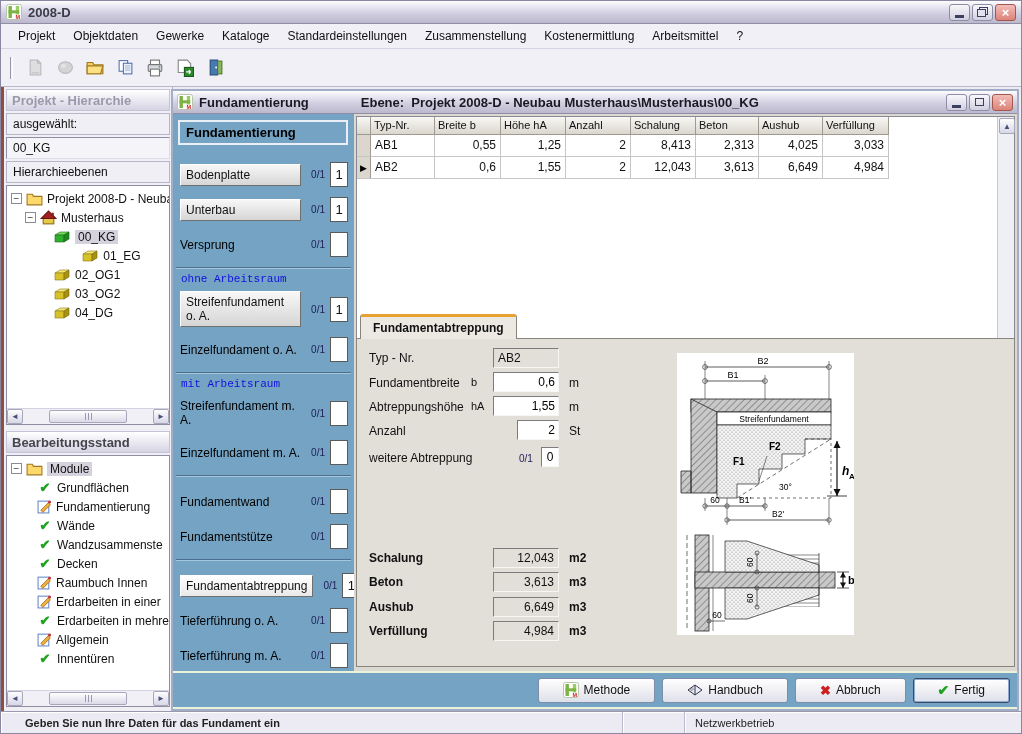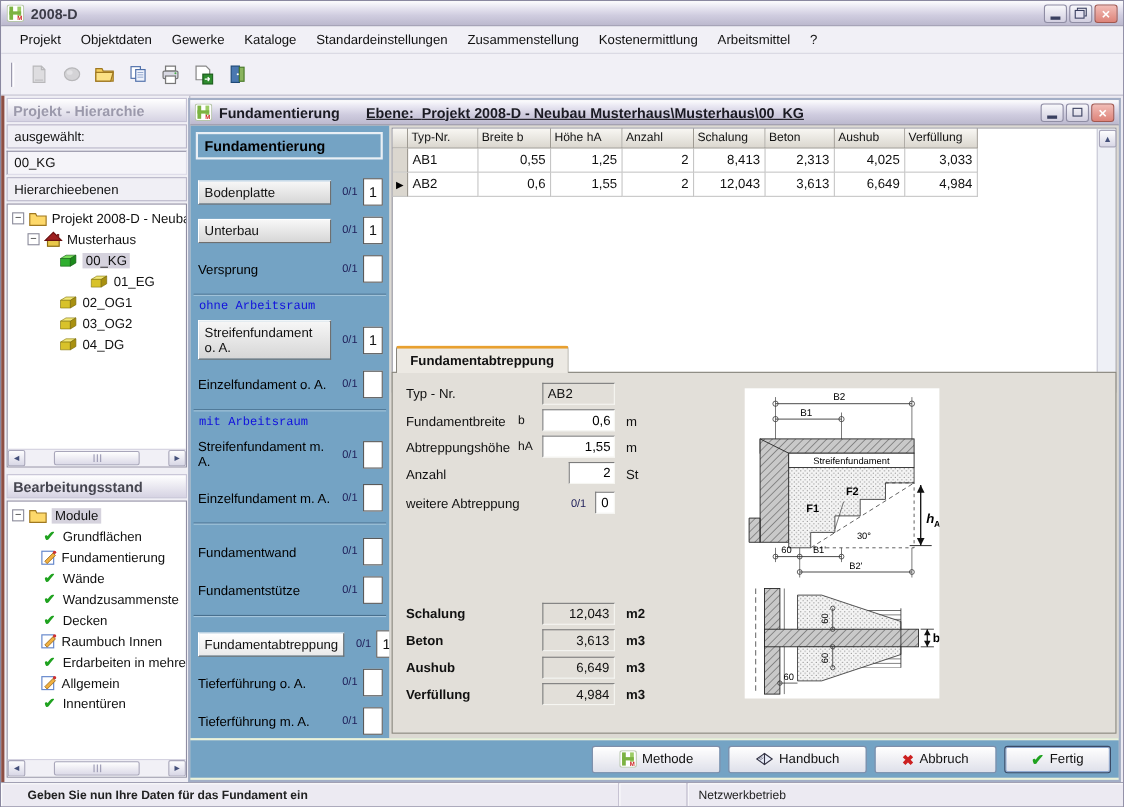--- a/index.html
+++ b/index.html
@@ -64,21 +64,21 @@
     background:linear-gradient(180deg,#fefefe,#dcdae8); display:flex; }
   .gripv { width:1px; height:7px; background:#9a98b2; box-shadow:3px 0 0 #9a98b2,-3px 0 0 #9a98b2; margin:auto; }
 
   
   .subwin { position:absolute; left:170px; top:2px; right:2px; bottom:0;
     border:2px solid #a3aec6; background:#dcd9d3; display:flex; flex-direction:column; }
   .subtitle { height:23px; flex:0 0 23px;
     background:linear-gradient(180deg,#fdfdfe 0%,#e9e7f2 25%,#cfccdf 60%,#bcb9ce 100%);
     border-bottom:1px solid #908ea4; display:flex; align-items:center; padding:0 4px; }
   .subtitle .t1 { font-weight:bold; font-size:13px; margin-left:6px; color:#1a1a22; }
-  .subtitle .t2 { font-weight:bold; font-size:13px; margin-left:24px; color:#1a1a22; flex:1; white-space:nowrap; overflow:hidden;text-decoration:underline; }
+  .subtitle .t2 { font-weight:bold; font-size:13px; margin-left:52px; color:#1a1a22; flex:1; white-space:nowrap; overflow:hidden; }
   .subcontent { flex:1; display:flex; position:relative; overflow:hidden; }
 
   
   .ssidebar { width:181px; flex:0 0 181px; background:#74a3c4; padding-top:3px; overflow:hidden; }
   .shead { margin:3px 6px 17px 5px; border:2px solid #e9eff5; padding:3px 6px;
     font-weight:bold; font-size:13px; color:#000; }
   .srow { display:flex; align-items:center; margin:0 6px 10px 7px; }
   .sbtn { flex:1; background:linear-gradient(180deg,#f7f7f7,#d6d6d6); border:1px solid;
     border-color:#ffffff #6f6f6f #6f6f6f #ffffff; padding:3px 5px; font-size:12px; margin-right:4px; }
   .sbtn.active { background:linear-gradient(180deg,#ffffff,#e9e9e9); }
@@ -348,20 +348,28 @@
         </div>
         <div class="ti" style="padding-left:30px;">
           <svg class="ic" width="15" height="15" viewBox="0 0 14 14">
               <rect x="1" y="2" width="10" height="11" fill="#fff" stroke="#6688cc"></rect>
               <path d="M3.5 10.5 L10.5 3.5 L12.5 5.5 L5.5 12.5z" fill="#f0b040" stroke="#996515" stroke-width="0.7"></path>
               <circle cx="11.8" cy="2.9" r="1.4" fill="#d03030"></circle>
             </svg>
           <span>Raumbuch Innen</span>
         </div>
         <div class="ti" style="padding-left:30px;">
+          <svg class="ic" width="15" height="15" viewBox="0 0 14 14">
+              <rect x="1" y="2" width="10" height="11" fill="#fff" stroke="#6688cc"></rect>
+              <path d="M3.5 10.5 L10.5 3.5 L12.5 5.5 L5.5 12.5z" fill="#f0b040" stroke="#996515" stroke-width="0.7"></path>
+              <circle cx="11.8" cy="2.9" r="1.4" fill="#d03030"></circle>
+            </svg>
+          <span>Erdarbeiten in einer</span>
+        </div>
+        <div class="ti" style="padding-left:30px;">
           <span class="chk">✔</span>
           <span>Erdarbeiten in mehre</span>
         </div>
         <div class="ti" style="padding-left:30px;">
           <svg class="ic" width="15" height="15" viewBox="0 0 14 14">
               <rect x="1" y="2" width="10" height="11" fill="#fff" stroke="#6688cc"></rect>
               <path d="M3.5 10.5 L10.5 3.5 L12.5 5.5 L5.5 12.5z" fill="#f0b040" stroke="#996515" stroke-width="0.7"></path>
               <circle cx="11.8" cy="2.9" r="1.4" fill="#d03030"></circle>
             </svg>
           <span>Allgemein</span>
@@ -700,18 +708,18 @@
         </div>
       </div>
     </div>
   </div>
 
   <div class="statusbar">
     <div class="sbp" style="flex:1;font-weight:bold;">
       <span style="margin-left:24px;">Geben Sie nun Ihre Daten für das Fundament ein</span>
     </div>
     <div class="sbp" style="width:62px;"></div>
-    <div class="sbp" style="width:396px; border-right:none;">
+    <div class="sbp" style="width:336px; border-right:none;">
       <span style="margin-left:10px;">Netzwerkbetrieb</span>
     </div>
   </div>
 
 </div>
 
 </body></html>

